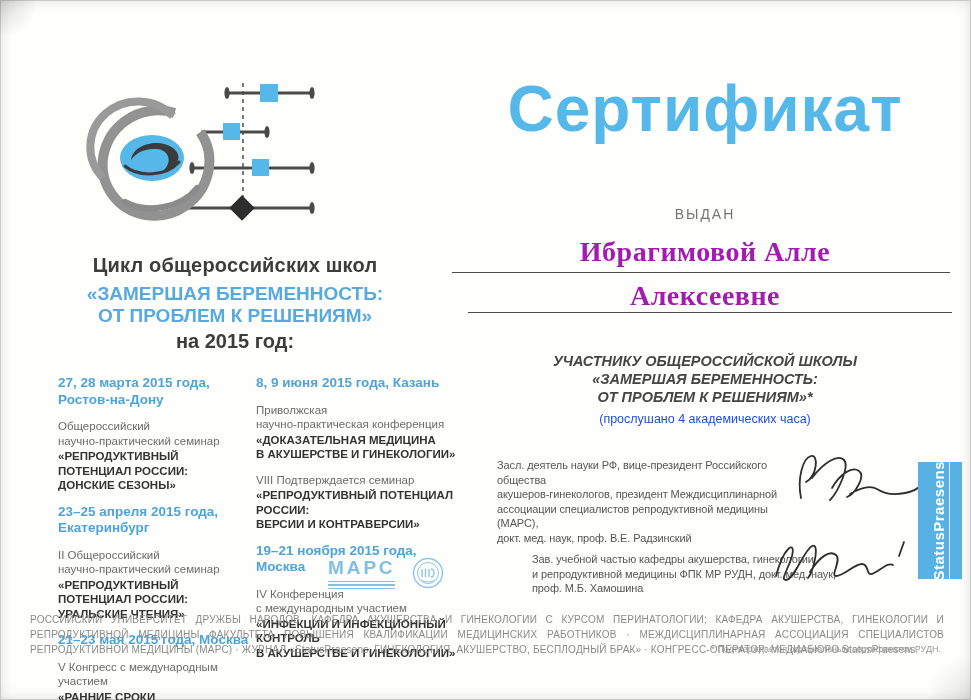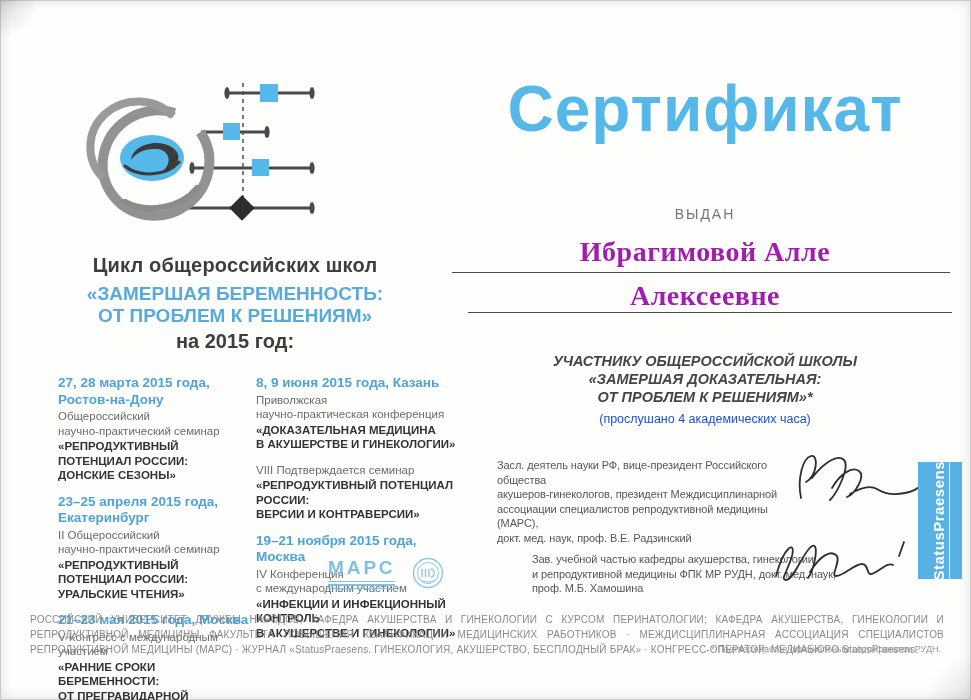--- a/index.html
+++ b/index.html
@@ -12,21 +12,21 @@
   
   #series-title{left:30px;top:254px;width:410px;text-align:center;
     font-size:20px;font-weight:bold;color:#3d3d3d;letter-spacing:.2px;}
   #school-title{left:30px;top:283px;width:410px;text-align:center;
     font-size:19px;font-weight:bold;color:#58a9dc;line-height:22px;}
   #year-line{left:30px;top:330px;width:410px;text-align:center;
     font-size:20px;font-weight:bold;color:#3d3d3d;}
 
   .event{margin-bottom:11px;}
   .event .date{font-size:13.5px;font-weight:bold;color:#4fa3d9;line-height:16.5px;}
-  .event .info{font-size:11.5px;color:#6b6b6b;line-height:14.5px;margin-top:1px;}
+  .event .info{font-size:11.5px;color:#6b6b6b;line-height:14.5px;margin-top:11px;}
   .event .title{font-size:11.5px;font-weight:bold;color:#333;line-height:14.5px;margin-top:1px;}
   #events-col1{left:58px;top:375px;width:196px;}
   #events-col2{left:256px;top:375px;width:212px;}
 
   #mars-block{left:296px;top:556px;display:flex;align-items:center;gap:16px;margin-left:32px;}
   #mars-logo{color:#7fc0e4;font-size:19px;font-weight:bold;letter-spacing:3px;text-align:center;}
   #mars-logo .rule{height:1.5px;background:#7fc0e4;margin-top:2px;}
   #mars-logo .rule.r2{margin-top:2px;}
   #mars-logo .rule.r3{margin-top:2px;}
 
@@ -180,21 +180,21 @@
 
   <div class="abs" id="cert-title">Сертификат</div>
   <div class="abs" id="issued-label">ВЫДАН</div>
 
   <div class="abs name-line" id="name-1">Ибрагимовой Алле</div>
   <div class="abs rule-line" id="rule-1"></div>
   <div class="abs name-line" id="name-2">Алексеевне</div>
   <div class="abs rule-line" id="rule-2"></div>
 
   <div class="abs prewrap" id="participant">УЧАСТНИКУ ОБЩЕРОССИЙСКОЙ ШКОЛЫ
-«ЗАМЕРШАЯ ДОКАЗАТЕЛЬНАЯ:
+«ЗАМЕРШАЯ БЕРЕМЕННОСТЬ:
 ОТ ПРОБЛЕМ К РЕШЕНИЯМ»*</div>
   <div class="abs" id="hours-note">(прослушано 4 академических часа)</div>
 
   <div class="abs sig-desc prewrap" id="sig-desc-1">Засл. деятель науки РФ, вице-президент Российского общества
 акушеров-гинекологов, президент Междисциплинарной
 ассоциации специалистов репродуктивной медицины (МАРС),
 докт. мед. наук, проф. В.Е. Радзинский</div>
   <svg class="abs" id="sig-svg-1" width="135" height="72" viewBox="0 0 135 72">
     <path d="M9,52 C5,32 11,12 19,10 C27,8 25,30 14,36 M20,32 C32,16 46,8 52,14 C58,20 46,46 38,54 M40,42 C48,28 60,20 67,25 C74,30 63,48 55,51 M58,48 C68,42 78,39 85,43 C91,47 99,50 113,47 C121,45.5 127,42 131,38" fill="none" stroke="#2f2f2f" stroke-width="1.8" stroke-linecap="round"></path>
   </svg>

